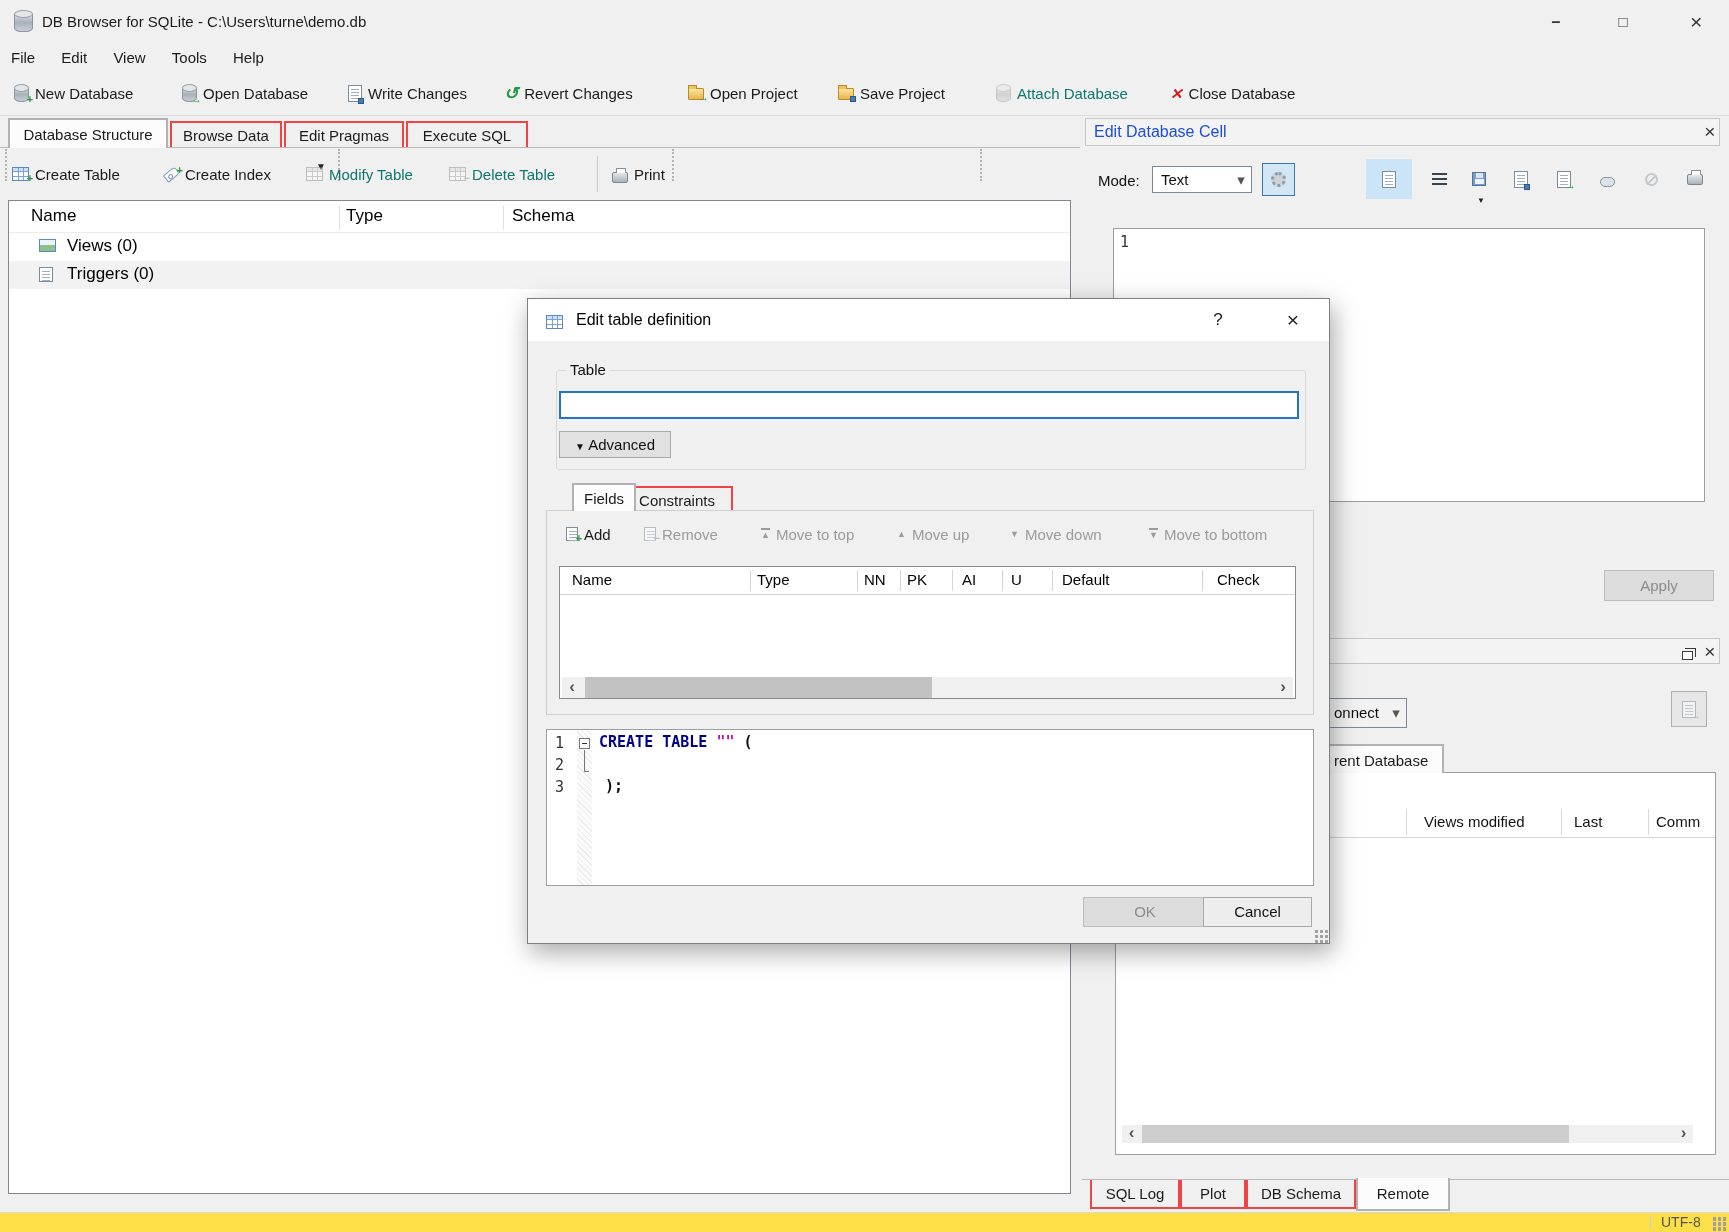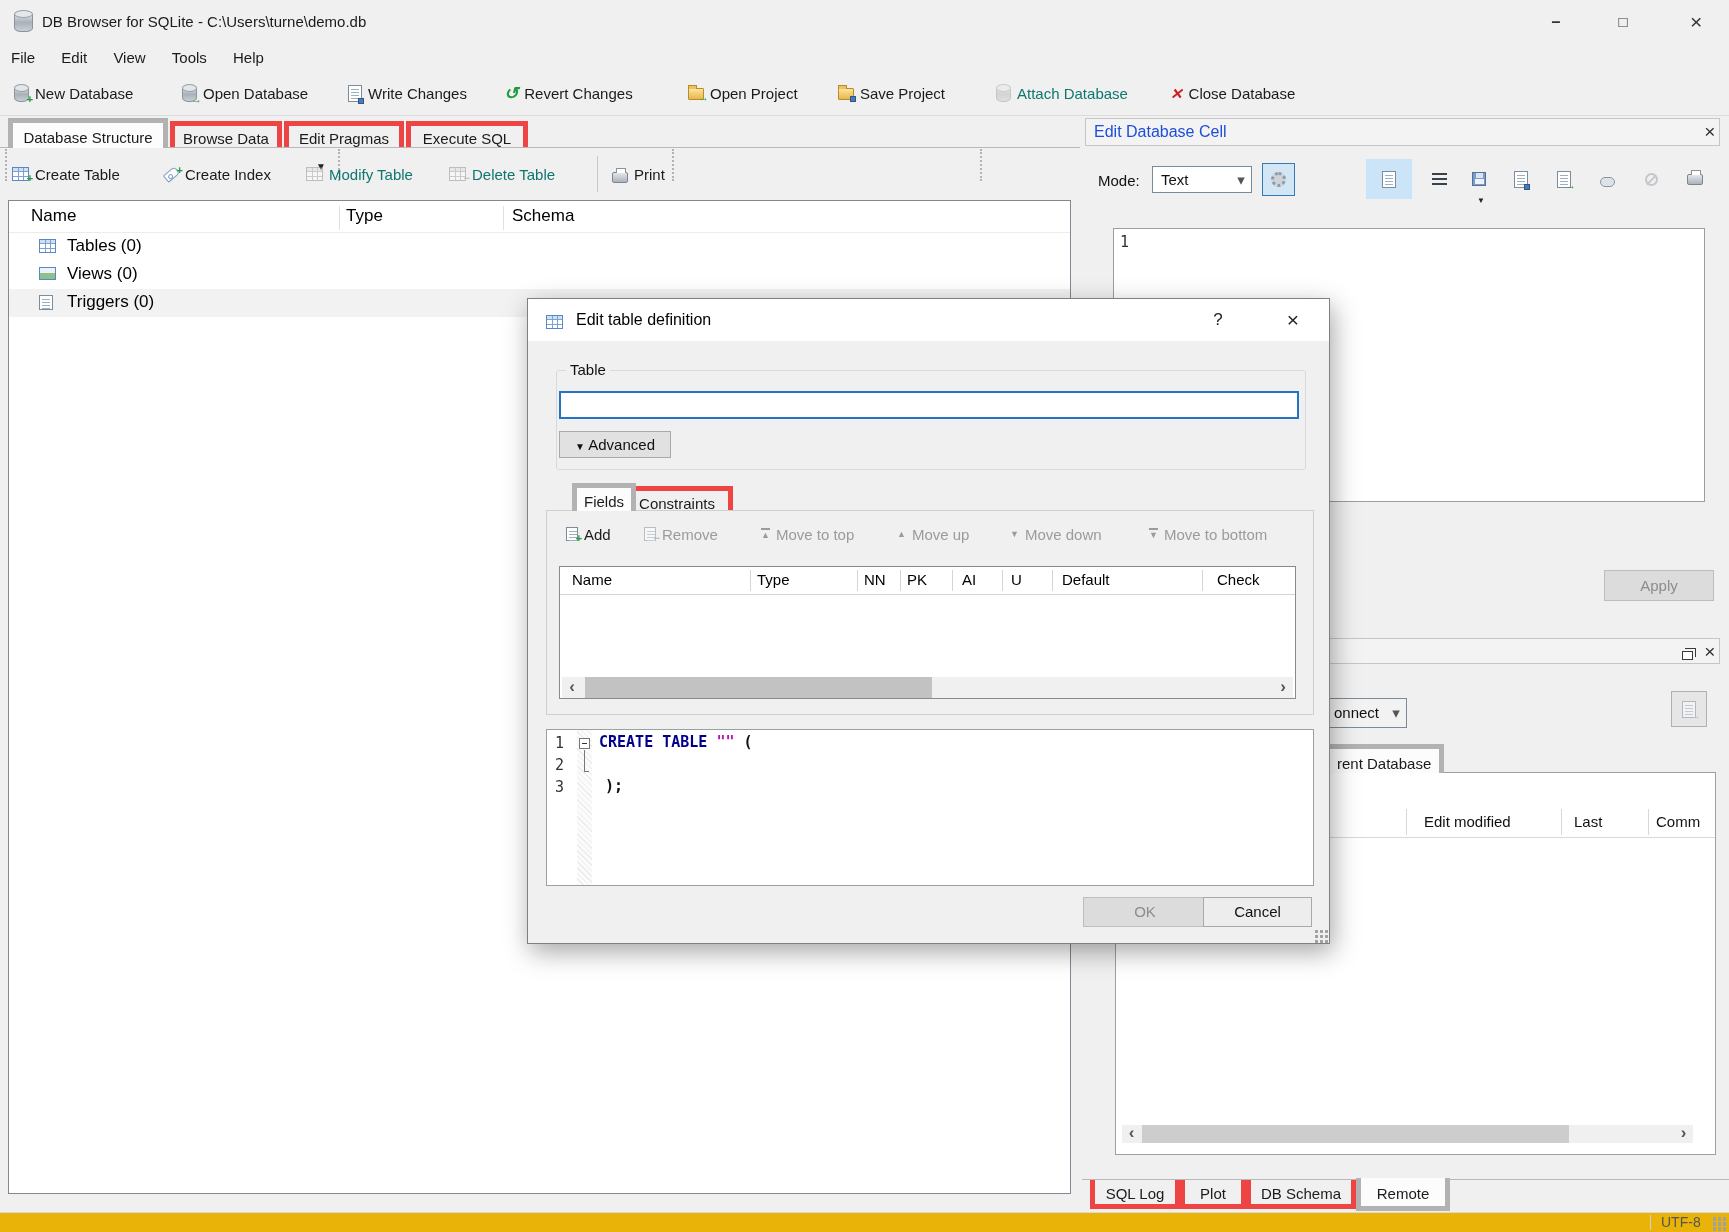--- a/index.html
+++ b/index.html
@@ -56,21 +56,21 @@
   .ic-gear{width:15px;height:15px;border:3px dotted #8d99a5;border-radius:50%;background:#cdd3d9}
   .ic-wrap{width:15px;height:12px;background:repeating-linear-gradient(#38424c 0 2px,transparent 2px 5px)}
   .ic-floppy{width:14px;height:14px;background:#7b9cc9;border:1px solid #50739e}
   .ic-floppy::before{content:"";position:absolute;left:3px;top:0;width:7px;height:5px;background:#dce6f2}
   .ic-floppy::after{content:"";position:absolute;left:2px;bottom:1px;width:9px;height:5px;background:#eef3f9}
   .ic-null{width:13px;height:13px;border:2px solid #c3c7cb;border-radius:50%}
   .ic-null::before{content:"";position:absolute;left:-2px;top:4px;width:13px;height:2px;background:#c3c7cb;transform:rotate(-45deg)}
   .ic-link{width:15px;height:10px;border:1px solid #8b949c;border-radius:5px;background:#dde3e8;margin-top:5px}
 
   
-  .tab{position:absolute;border:5px solid #ef4444;background:#f0f0f0;text-align:center;font-size:15px;color:#1b1b1b;overflow:hidden}
+  .tab{position:absolute;border:2px solid #ef4444;background:#f0f0f0;text-align:center;font-size:15px;color:#1b1b1b;overflow:hidden}
   .tab.top{border-bottom:none}
   .tab.bottom{border-top:none}
   .tab.active{background:#fcfcfc;border-color:#b2b2b2;z-index:3}
   .tabline{position:absolute;height:1px;background:#b8b8b8}
 
   
   .tree{position:absolute;left:8px;top:200px;width:1063px;height:994px;background:#fff;border:1px solid #828790}
   .tree .hdr{position:relative;height:32px;border-bottom:1px solid #ececec;font-size:17px;color:#000}
   .tree .hdr span{position:absolute;top:5px}
   .hdiv{position:absolute;top:4px;height:24px;width:1px;background:#e0e0e0}
@@ -117,21 +117,21 @@
   .sql,.lnum{font-family:"DejaVu Sans Mono",monospace;font-size:15px;font-weight:bold}
   .lnum{font-weight:normal;color:#333}
   .tok-kw{color:#00008b}.tok-str{color:#b517b5}.tok-pl{color:#101010}
   .foldcol{position:absolute;left:30px;top:0;bottom:0;width:15px;
      background:repeating-linear-gradient(45deg,#ececec 0 1px,#fbfbfb 1px 4px)}
   .foldbox{position:absolute;left:32px;top:8px;width:11px;height:11px;background:#fff;border:1px solid #777}
   .foldbox::before{content:"";position:absolute;left:2px;top:4px;width:5px;height:1px;background:#333}
   .grip-dots{position:absolute;width:14px;height:14px;
      background:radial-gradient(circle 1.5px,#a0a0a0 1.4px,transparent 1.6px) 0 0/5px 5px}
 
-  .statusbar{position:absolute;left:0;top:1212px;width:1729px;height:20px;background:#eab308;border-top:1px solid #d9d9d9}
+  .statusbar{position:absolute;left:0;top:1212px;width:1729px;height:20px;background:#fde047;border-top:1px solid #d9d9d9}
 </style>
 </head>
 <body>
 
 <div id="app">
 
   <div class="titlebar">
     <span class="ic ic-db big abs" style="left:14px;top:11px"></span>
     <span class="title">DB Browser for SQLite - C:\Users\turne\demo.db</span>
     <span class="wc" style="left:1534px"><i class="g-min"></i></span>
@@ -239,24 +239,20 @@
 
   <div class="tree">
     <div class="hdr">
       <span style="left:22px">Name</span>
       <span style="left:337px">Type</span>
       <span style="left:503px">Schema</span>
       <span class="hdiv" style="left:330px"></span>
       <span class="hdiv" style="left:494px"></span>
     </div>
     <div class="trow">
-      <i class="ic ic-tablegrid"></i>
-      <span class="lbl">Tables (0)</span>
-    </div>
-    <div class="trow">
       <i class="ic ic-view"></i>
       <span class="lbl">Views (0)</span>
     </div>
     <div class="trow alt">
       <i class="ic ic-page" style="height:15px"></i>
       <span class="lbl">Triggers (0)</span>
     </div>
   </div>
 
   <div class="dock-tb" style="top:118px">
@@ -318,21 +314,21 @@
     <span class="arr"></span>
   </div>
   <div class="abs" style="left:1671px;top:691px;width:36px;height:36px;background:#e6e6e6;border:1px solid #b0b0b0;display:flex;align-items:center;justify-content:center">
     <i class="ic ic-page" style="opacity:.5">
         <i class="badge b-arrow" style="color:#999"></i>
       </i>
   </div>
   <div class="tab top active" style="left:1248px;top:744px;width:196px;height:29px;line-height:29px;text-align:left;padding-left:84px">rent Database</div>
 
   <div class="abs" style="left:1115px;top:772px;width:601px;height:383px;background:#fff;border:1px solid #9aa0a6">
-    <span class="abs" style="left:308px;top:40px;font-size:15px">Edit modified</span>
+    <span class="abs" style="left:308px;top:40px;font-size:15px">Views modified</span>
     <span class="abs" style="left:458px;top:40px;font-size:15px">Last</span>
     <span class="abs" style="left:540px;top:40px;font-size:15px">Comm</span>
     <span class="abs" style="left:290px;top:36px;width:1px;height:26px;background:#d8d8d8"></span>
     <span class="abs" style="left:445px;top:36px;width:1px;height:26px;background:#d8d8d8"></span>
     <span class="abs" style="left:532px;top:36px;width:1px;height:26px;background:#d8d8d8"></span>
     <span class="abs" style="left:0;top:64px;width:599px;height:1px;background:#d8d8d8"></span>
 
     <span class="strack" style="left:6px;top:352px;width:571px;height:18px"></span>
     <span class="sarr l" style="left:6px;top:352px;width:19px;height:18px;line-height:16px"></span>
     <span class="sthumb" style="left:26px;top:352px;width:427px;height:18px"></span>

